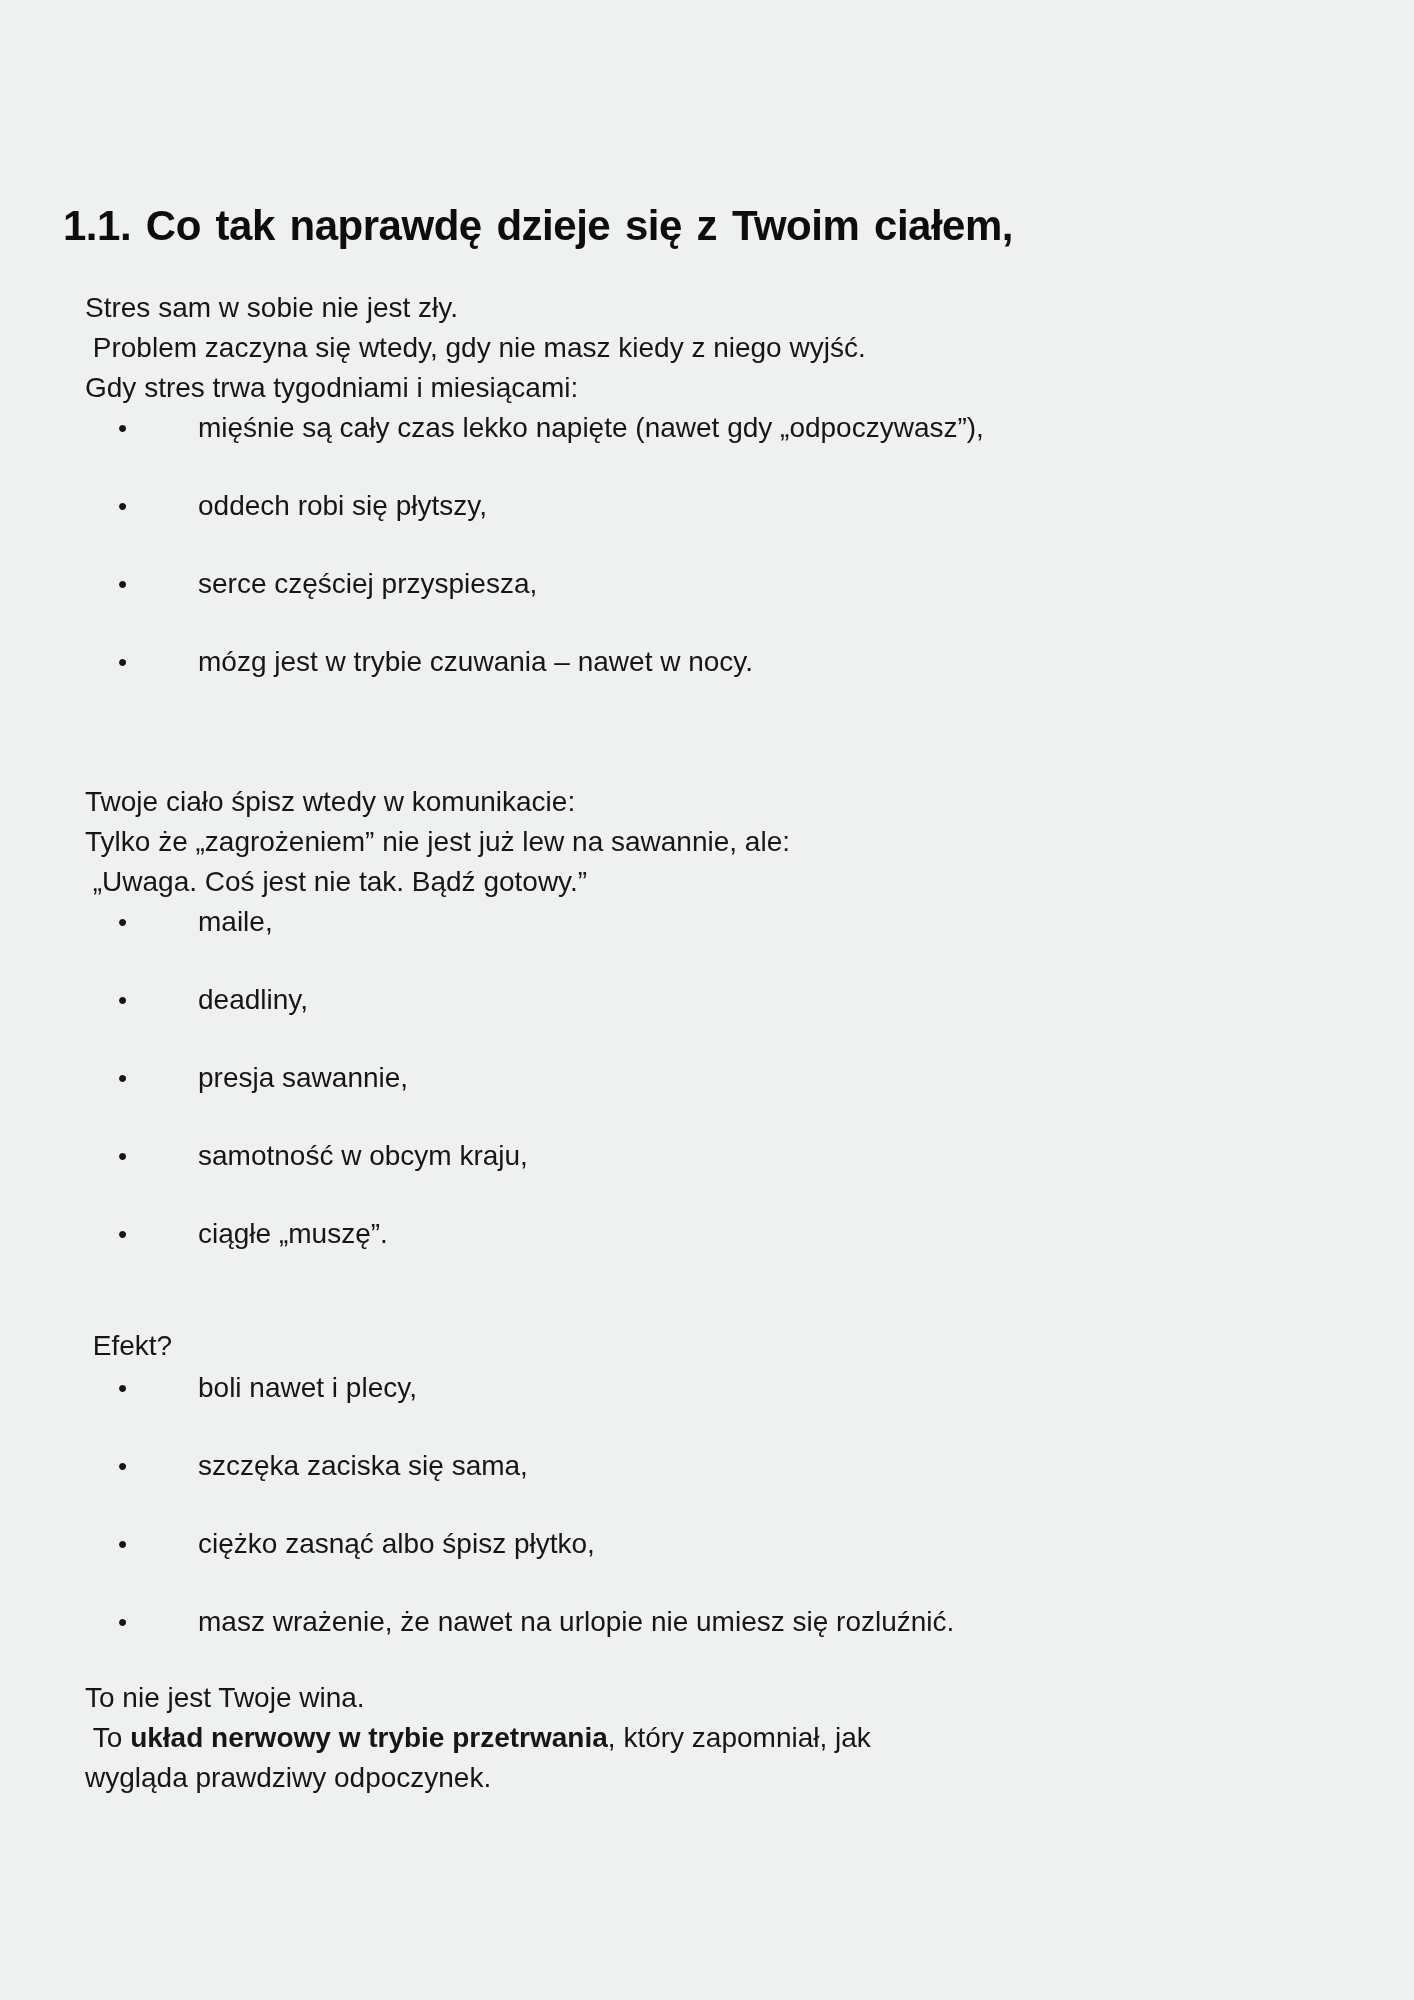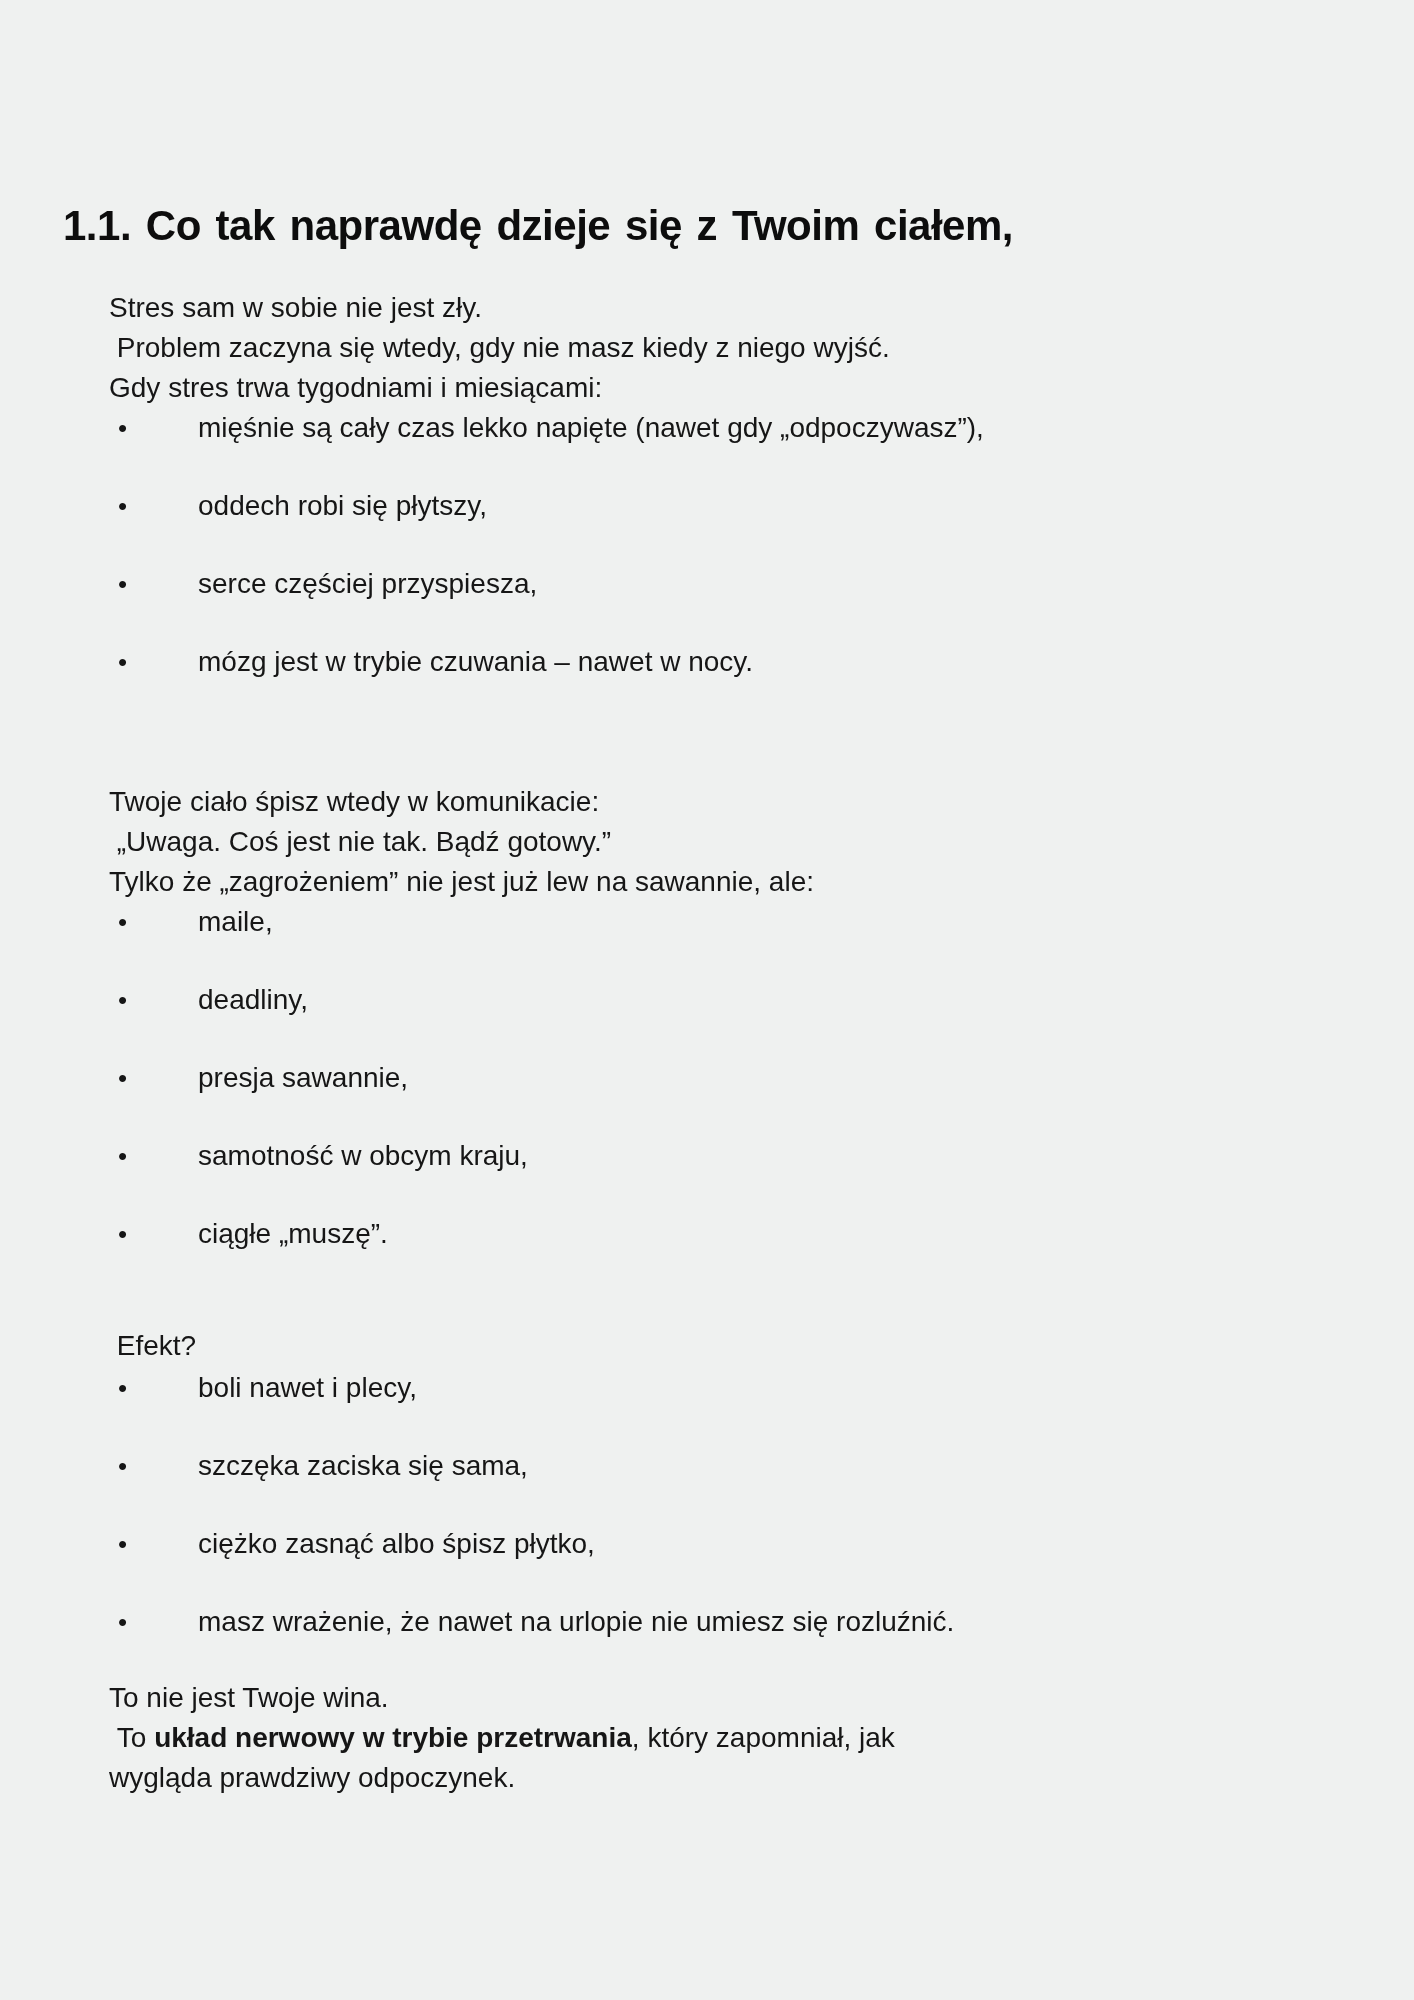--- a/index.html
+++ b/index.html
@@ -32,21 +32,21 @@
   .h1-line.justified {
     text-align: justify;
     text-align-last: justify;
   }
   .para {
     margin: 0;
     font-size: 28px;
     line-height: 40px;
     font-weight: 400;
   }
-  .line { white-space: pre-wrap; margin-left: 24px; }
+  .line { white-space: pre-wrap; }
   .blist {
     list-style: none;
     margin: 0;
     padding: 0;
     font-size: 28px;
     line-height: 40px;
   }
   .blist li {
     display: flex;
     align-items: flex-start;
@@ -96,22 +96,22 @@
         <span class="li-text">serce częściej przyspiesza,</span>
       </li>
       <li>
         <span class="bullet-dot">•</span>
         <span class="li-text">mózg jest w trybie czuwania – nawet w nocy.</span>
       </li>
     </ul>
 
     <div class="para">
       <div class="line">Twoje ciało śpisz wtedy w komunikacie:</div>
+      <div class="line">Tylko że „zagrożeniem” nie jest już lew na sawannie, ale:</div>
       <div class="line"> „Uwaga. Coś jest nie tak. Bądź gotowy.”</div>
-      <div class="line">Tylko że „zagrożeniem” nie jest już lew na sawannie, ale:</div>
     </div>
 
     <ul class="blist" id="list-threats">
       <li>
         <span class="bullet-dot">•</span>
         <span class="li-text">maile,</span>
       </li>
       <li>
         <span class="bullet-dot">•</span>
         <span class="li-text">deadliny,</span>

